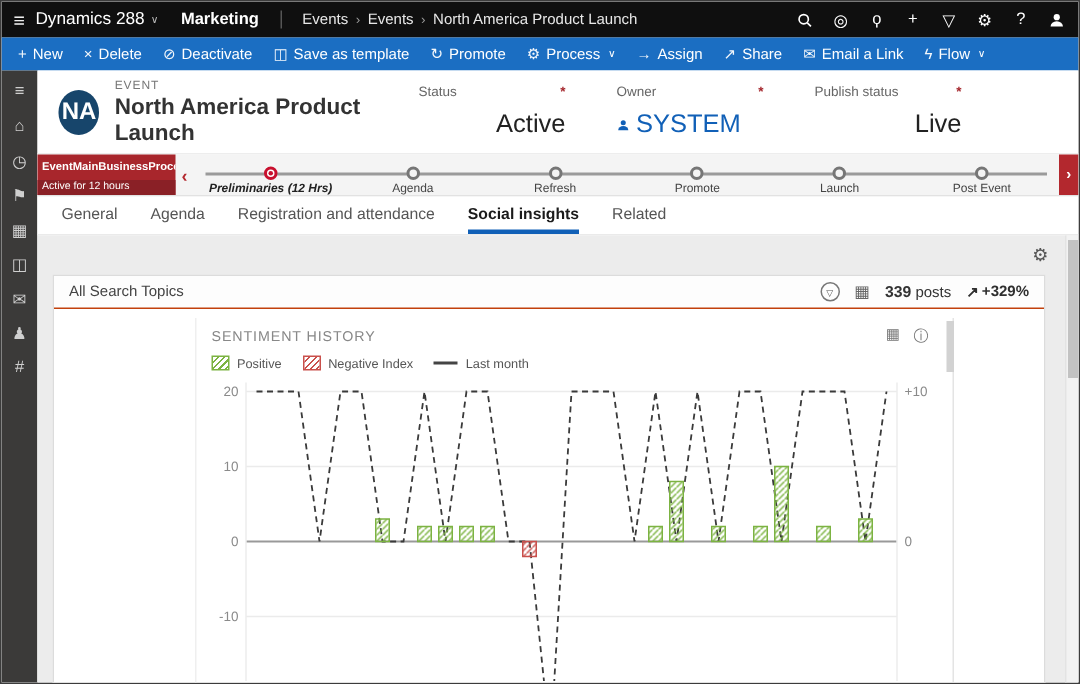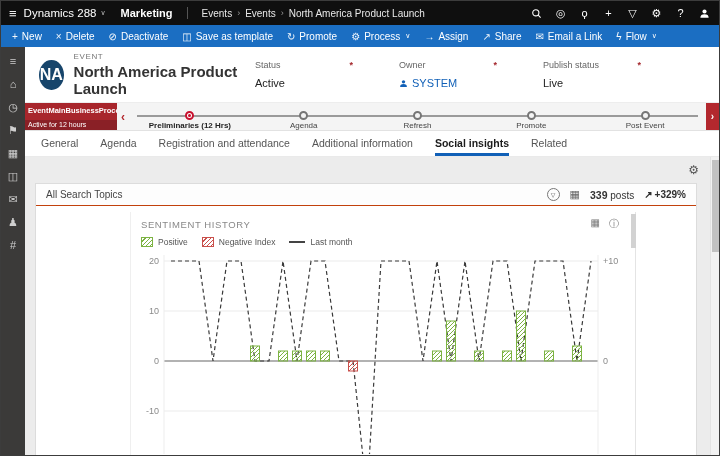--- a/index.html
+++ b/index.html
@@ -35,43 +35,43 @@
   .main { flex:1; display:flex; flex-direction:column; min-width:0; background:#fff; }
 
   
   .rec-header { height:56px; display:flex; align-items:center; padding:0 14px;
                 border-bottom:1px solid #ededed; flex:0 0 auto; }
   .avatar { width:30px; height:30px; border-radius:50%; background:var(--avatar,#17456b); color:#fff;
             font-size:16px; font-weight:bold; display:flex; align-items:center; justify-content:center; }
   .titleblock { margin-left:10px; }
   .entity { font-size:8px; color:#777; letter-spacing:.6px; }
   .rtitle { font-size:15px; color:#333; font-weight:600; margin-top:2px; }
-  .fields { margin-left:auto; display:flex; gap:46px; margin-right:64px; }
+  .fields { margin-left:auto; display:flex; gap:34px; margin-right:64px; }
   .field { width:98px; }
   .f-labelrow { display:flex; justify-content:space-between; font-size:9px; color:#666; }
   .f-req { color:#a4262c; font-weight:bold; }
-  .f-value { margin-top:7px; font-size:11px; color:#222; }
+  .f-value { margin-top:7px; font-size:17px; color:#222;text-align:right; }
   .f-value.link { color:var(--accent,#1160b7); display:flex; gap:4px; align-items:center; }
 
   
   .bpf { height:28px; background:#f4f4f4; border-bottom:1px solid #e2e2e2; display:flex;
          align-items:stretch; flex:0 0 auto; }
   .bpf-badge { width:92px; background:var(--bpf-red,#a8262c); color:#fff; display:flex;
                flex-direction:column; justify-content:space-between; flex:0 0 auto; }
   .bpf-badge .t { font-size:7.5px; font-weight:bold; padding:3px 3px 0; white-space:nowrap; overflow:hidden; }
   .bpf-badge .s { font-size:7px; background:var(--bpf-red-dark,#8a2026); padding:1px 3px 2px; white-space:nowrap; }
   .bpf-chev-left { color:#b3282e; font-size:12px; font-weight:bold; display:flex; align-items:center; padding:0 4px; }
   .bpf-stages { flex:1; display:flex; position:relative; padding:0 4px; min-width:0; }
   .bpf-line { position:absolute; left:8px; right:8px; top:12px; height:2px; background:#9a9a9a; }
   .stage { flex:1; display:flex; flex-direction:column; align-items:center; padding-top:8px; z-index:1; min-width:0; }
   .s-circle { width:9px; height:9px; border-radius:50%; border:2px solid #767676; background:#f4f4f4; }
   .stage.active .s-circle { border-color:#c8102e; background:#fff; position:relative; }
   .stage.active .s-circle::after { content:""; position:absolute; inset:1px; background:#c8102e; border-radius:50%; }
   .s-label { font-size:8px; color:#444; margin-top:1px; white-space:nowrap; }
-  .stage.active .s-label { font-weight:bold; color:#222; }
+  .stage.active .s-label { font-weight:bold; color:#222;font-style:italic; }
   .bpf-chev-right { width:13px; background:#b3282e; color:#fff; font-size:10px; font-weight:bold;
                     display:flex; align-items:center; justify-content:center; flex:0 0 auto; }
 
   
   .tabsrow { height:26px; display:flex; align-items:flex-end; gap:22px; padding:0 16px;
              border-bottom:1px solid #eaeaea; background:#fff; flex:0 0 auto; }
   .tab { font-size:10.5px; color:#555; padding-bottom:7px; white-space:nowrap; }
   .tab.active { color:#1b1b1b; font-weight:600; border-bottom:3px solid var(--accent,#1160b7); padding-bottom:4px; }
 
   
@@ -267,31 +267,34 @@
           <div class="stage">
               <div class="s-circle"></div>
               <div class="s-label">Refresh</div>
             </div>
           <div class="stage">
               <div class="s-circle"></div>
               <div class="s-label">Promote</div>
             </div>
           <div class="stage">
               <div class="s-circle"></div>
+              <div class="s-label">Launch</div>
+            </div>
+          <div class="stage">
+              <div class="s-circle"></div>
               <div class="s-label">Post Event</div>
             </div>
         </div>
         <div class="bpf-chev-right">›</div>
       </div>
 
       <div class="tabsrow">
         <span class="tab">General</span>
         <span class="tab">Agenda</span>
         <span class="tab">Registration and attendance</span>
-        <span class="tab">Additional information</span>
         <span class="tab active">Social insights</span>
         <span class="tab">Related</span>
       </div>
 
       <div class="content">
         <span class="content-gear">⚙</span>
 
         <div class="card">
           <div class="card-header">
             <span class="ch-title">All Search Topics</span>

